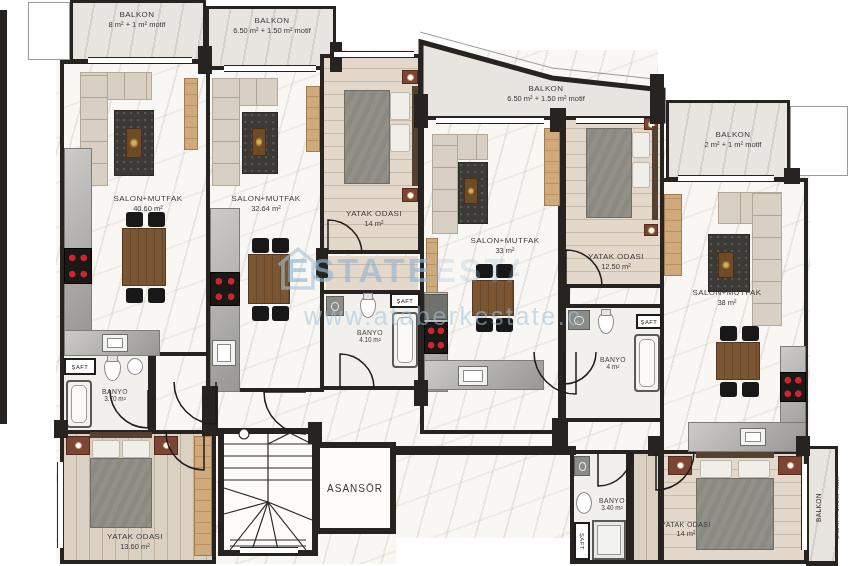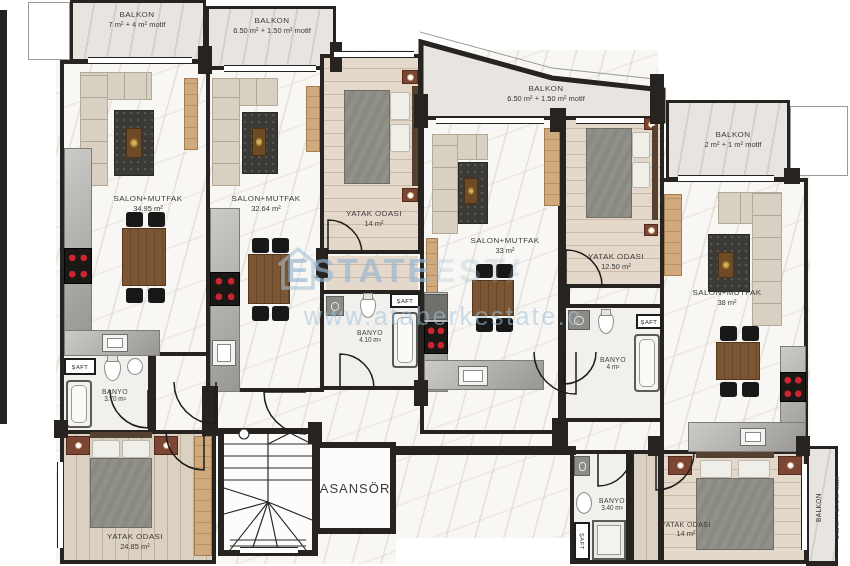--- a/index.html
+++ b/index.html
@@ -69,21 +69,21 @@
     justify-content:center;letter-spacing:.5px;color:#222;z-index:3;}
   .saft-v{writing-mode:vertical-rl;}
   .rlabel{text-align:center;color:var(--label);z-index:5;pointer-events:none;}
   .rl1{display:block;font-size:8px;letter-spacing:.4px;}
   .rl2{display:block;font-size:7.5px;margin-top:1px;}
   .small .rl1{font-size:6.8px}.small .rl2{font-size:6.4px;margin-top:0;}
   .vlabel{writing-mode:vertical-rl;transform:rotate(180deg);text-align:center;color:var(--label);z-index:5;}
   .vlabel .rl1{font-size:6.5px;display:inline;}
   .vlabel .rl2{font-size:6px;display:inline;margin-right:2px;}
   .elev{border:6px solid var(--wall);background:#fdfcfa;z-index:1;display:flex;align-items:center;justify-content:center;}
-  .elev span{font-size:13px;letter-spacing:1px;color:#3b3b3b;}
+  .elev span{font-size:10px;letter-spacing:1px;color:#3b3b3b;}
   .wm{z-index:6;pointer-events:none;color:var(--wm);}
   .wm-brand{font-size:34px;font-weight:bold;letter-spacing:3px;color:rgba(150,182,208,.68);}
   .wm-suffix{font-size:34px;font-weight:bold;letter-spacing:3px;color:rgba(150,182,208,.25);
     display:inline-block;width:86px;overflow:hidden;white-space:nowrap;vertical-align:bottom;}
   .wm-url{display:block;margin:12px 0 0 26px;font-size:25px;letter-spacing:2.5px;
     color:rgba(160,195,220,.55);width:278px;overflow:hidden;white-space:nowrap;}
   svg{display:block;}
 </style>
 </head>
 <body>
@@ -274,57 +274,57 @@
              M340,388 L340,354 A34,34 0 0 1 374,388
              M576,352 L576,394 A42,42 0 0 1 534,352
              M566,286 L566,250 A36,36 0 0 1 602,286
              M564,352 L564,384 A32,32 0 0 0 596,352
              M598,452 L598,486 A34,34 0 0 0 632,452
              M656,452 L656,490 A38,38 0 0 0 694,452" fill="none" stroke="#1f1d1b" stroke-width="1.5"></path>
   </svg>
 
   <div class="abs rlabel" style="left:87px;top:10px;width:100px;">
     <span class="rl1">BALKON</span>
-    <span class="rl2">7 m² + 4 m² motif</span>
+    <span class="rl2">8 m² + 1 m² motif</span>
   </div>
   <div class="abs rlabel" style="left:222px;top:16px;width:100px;">
     <span class="rl1">BALKON</span>
     <span class="rl2">6.50 m² + 1.50 m² motif</span>
   </div>
   <div class="abs rlabel" style="left:494px;top:84px;width:104px;">
     <span class="rl1">BALKON</span>
     <span class="rl2">6.50 m² + 1.50 m² motif</span>
   </div>
   <div class="abs rlabel" style="left:683px;top:130px;width:100px;">
     <span class="rl1">BALKON</span>
     <span class="rl2">2 m² + 1 m² motif</span>
   </div>
   <div class="abs vlabel" style="left:810px;top:456px;width:24px;height:104px;">
     <span class="rl1">BALKON</span><br>
     <span class="rl2">1.60 m² + 0.70 m² motif</span>
   </div>
   <div class="abs rlabel" style="left:98px;top:194px;width:100px;">
     <span class="rl1">SALON+MUTFAK</span>
-    <span class="rl2">34.95 m²</span>
+    <span class="rl2">40.60 m²</span>
   </div>
   <div class="abs rlabel" style="left:216px;top:194px;width:100px;">
     <span class="rl1">SALON+MUTFAK</span>
     <span class="rl2">32.64 m²</span>
   </div>
   <div class="abs rlabel" style="left:455px;top:236px;width:100px;">
     <span class="rl1">SALON+MUTFAK</span>
     <span class="rl2">33 m²</span>
   </div>
   <div class="abs rlabel" style="left:677px;top:288px;width:100px;">
     <span class="rl1">SALON+MUTFAK</span>
     <span class="rl2">38 m²</span>
   </div>
   <div class="abs rlabel" style="left:85px;top:532px;width:100px;">
     <span class="rl1">YATAK ODASI</span>
-    <span class="rl2">24.85 m²</span>
+    <span class="rl2">13.60 m²</span>
   </div>
   <div class="abs rlabel" style="left:324px;top:209px;width:100px;">
     <span class="rl1">YATAK ODASI</span>
     <span class="rl2">14 m²</span>
   </div>
   <div class="abs rlabel" style="left:566px;top:252px;width:100px;">
     <span class="rl1">YATAK ODASI</span>
     <span class="rl2">12.50 m²</span>
   </div>
   <div class="abs rlabel" style="left:652px;top:521px;width:68px;">

